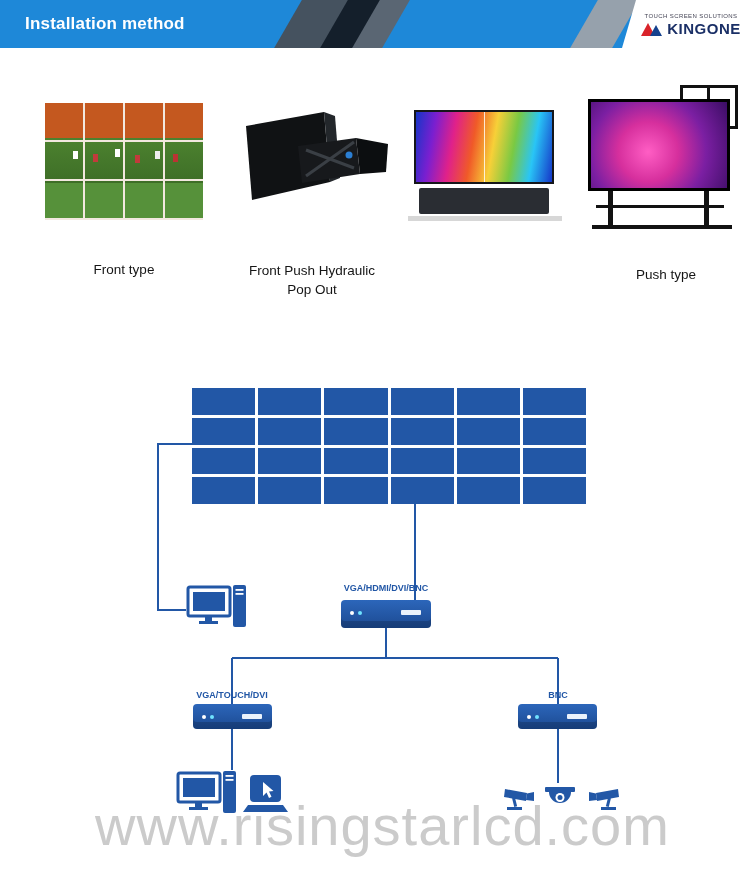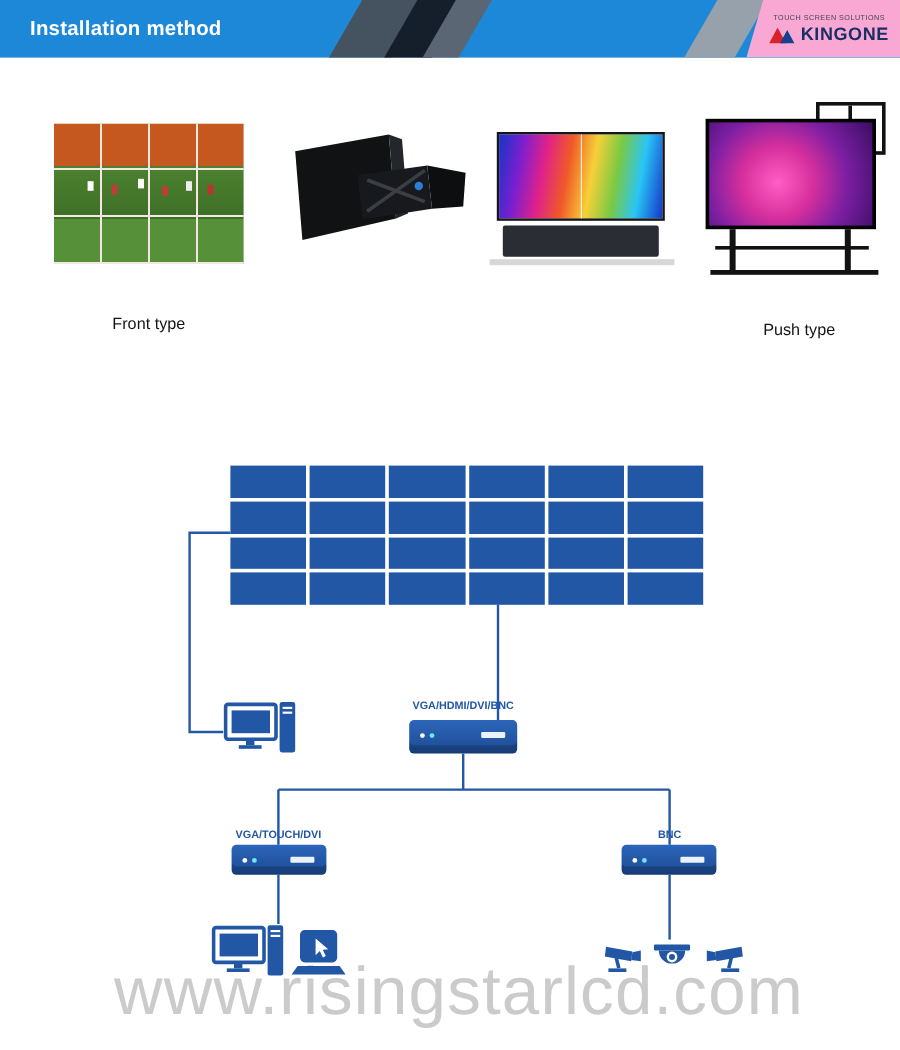--- a/index.html
+++ b/index.html
@@ -14,21 +14,21 @@
   .header { position:absolute; left:0; top:0; width:750px; height:48px;
     background:var(--header-blue, #1e88d8); overflow:hidden; }
   .hshape { position:absolute; top:-4px; height:56px; transform:skewX(-30deg); }
   .s1 { left:288px; width:52px; background:#45525f; }
   .s2 { left:334px; width:40px; background:#141f2b; }
   .s3 { left:366px; width:30px; background:#5a6673; }
   .s4 { left:584px; width:42px; background:#96a1ac; }
   .page-title { position:absolute; left:25px; top:14px; color:#fff;
     font-size:17px; font-weight:bold; letter-spacing:.2px; }
   .logo-panel { position:absolute; right:0; top:0; height:48px; width:128px;
-    background:#f9a8d4; clip-path:polygon(14px 0, 100% 0, 100% 100%, 0 100%);
+    background:#ffffff; clip-path:polygon(14px 0, 100% 0, 100% 100%, 0 100%);
     display:flex; flex-direction:column; align-items:center; justify-content:center; padding-left:10px; }
   .tagline { font-size:6px; color:#445; letter-spacing:.4px; white-space:nowrap; }
   .brand-row { display:flex; align-items:flex-end; gap:4px; margin-top:2px; }
   .logo-mark { position:relative; width:22px; height:14px; }
   .logo-mark .t1 { position:absolute; left:0; bottom:0; width:0; height:0;
     border-left:7px solid transparent; border-right:7px solid transparent; border-bottom:13px solid #d9232a; }
   .logo-mark .t2 { position:absolute; left:9px; bottom:0; width:0; height:0;
     border-left:6px solid transparent; border-right:6px solid transparent; border-bottom:11px solid #15418e; }
   .brand-name { font-size:15px; font-weight:800; color:#1a2f66; letter-spacing:.5px; line-height:1; }
 
@@ -151,20 +151,21 @@
     <div class="screen">
         <div class="glow"></div>
       </div>
     <div class="leg leg-a"></div>
     <div class="leg leg-b"></div>
     <div class="crossbar"></div>
     <div class="basebar"></div>
   </div>
 
   <div class="caption cap1">Front type</div>
+  <div class="caption cap2">Front Push Hydraulic Pop Out</div>
   <div class="caption cap4">Push type</div>
 
   <svg class="lines">
     <polyline points="192,444 158,444 158,610 186,610"></polyline>
     <line x1="415" y1="504" x2="415" y2="600"></line>
     <line x1="386" y1="628" x2="386" y2="658"></line>
     <line x1="232" y1="658" x2="558" y2="658"></line>
     <line x1="232" y1="658" x2="232" y2="704"></line>
     <line x1="558" y1="658" x2="558" y2="704"></line>
     <line x1="232" y1="729" x2="232" y2="770"></line>

